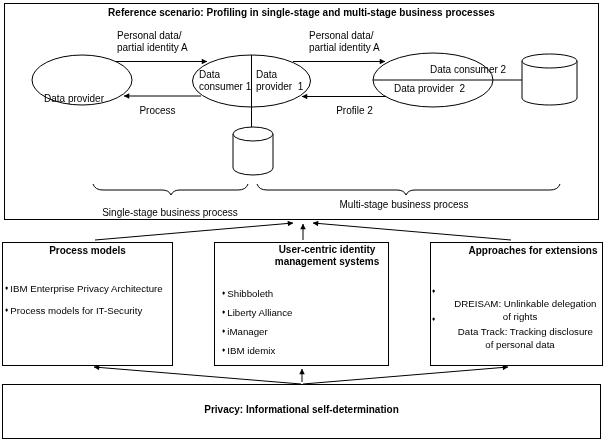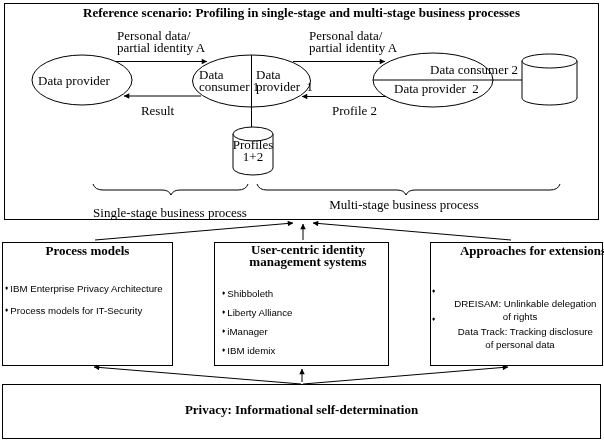--- a/index.html
+++ b/index.html
@@ -3,21 +3,21 @@
 <meta charset="utf-8">
 <style>
   html,body{margin:0;padding:0;background:#fff;}
   #stage{
     position:relative;width:604px;height:442px;background:#fff;
     font-family:"Liberation Sans","DejaVu Sans",sans-serif;color:#000;
     overflow:hidden;
   }
   #shapes{position:absolute;left:0;top:0;z-index:1;}
   .box{position:absolute;border:1px solid #000;background:#fff;box-sizing:border-box;z-index:0;}
-  .txt{position:absolute;z-index:2;font-size:13px;line-height:12px;font-family:Liberation Serif, serif;}
+  .txt{position:absolute;z-index:2;font-size:10px;line-height:12px;}
   .pre{white-space:pre-wrap;}
   .ctr{text-align:center;}
   .bold{font-weight:bold;}
   .item{position:absolute;z-index:2;font-size:9.7px;line-height:13px;white-space:nowrap;}
   .item .blt{font-size:6.5px;vertical-align:1.5px;margin-right:2px;}
   .item2{position:absolute;z-index:2;font-size:9.7px;line-height:13px;white-space:pre-wrap;text-align:center;}
   .item2 .blt{position:absolute;left:-8px;top:0;font-size:6.5px;}
 </style>
 </head>
 <body>
@@ -70,46 +70,44 @@
     </g>
   </svg>
 
   <div class="txt ctr bold" style="left:4px;top:7px;width:595px;">Reference scenario: Profiling in single-stage and multi-stage business processes</div>
 
   <div class="txt pre" style="left:117px;top:30px;">Personal data/
 partial identity A</div>
   <div class="txt pre" style="left:309px;top:30px;">Personal data/
 partial identity A</div>
 
-  <div class="txt ctr" style="left:32px;top:75px;width:84px;">Data provider</div>
+  <div class="txt ctr" style="left:32px;top:93px;width:84px;">Data provider</div>
   <div class="txt pre" style="left:199px;top:69px;">Data
 consumer 1</div>
   <div class="txt pre" style="left:256px;top:69px;">Data
 provider  1</div>
   <div class="txt pre" style="left:394px;top:64px;padding-left:36px;">Data consumer 2</div>
   <div class="txt pre" style="left:394px;top:83px;">Data provider  2</div>
 
-  <div class="txt pre ctr" style="left:223px;top:139px;width:60px;">Profiles
-1+2</div>
 
-  <div class="txt ctr" style="left:130px;top:105px;width:55px;">Result</div>
+  <div class="txt ctr" style="left:130px;top:105px;width:55px;">Process</div>
   <div class="txt ctr" style="left:327px;top:105px;width:55px;">Profile 2</div>
 
   <div class="txt ctr" style="left:90px;top:199px;width:160px;margin-top:8px;">Single-stage business process</div>
   <div class="txt ctr bold" style="left:2px;top:245px;width:171px;">Process models</div>
 
   <div class="txt ctr" style="left:324px;top:199px;width:160px;">Multi-stage business process</div>
   <div class="item" style="left:5px;top:281px;">
     <span class="blt">♦</span><span>IBM Enterprise Privacy Architecture</span>
   </div>
   <div class="item" style="left:5px;top:303px;">
     <span class="blt">♦</span><span>Process models for IT-Security</span>
   </div>
 
-  <div class="txt pre ctr bold" style="left:203px;top:244px;width:210px;">User-centric identity
+  <div class="txt pre ctr bold" style="left:214px;top:244px;width:210px;padding-left:8px;">User-centric identity
 management systems</div>
   <div class="item" style="left:222px;top:286px;">
     <span class="blt">♦</span><span>Shibboleth</span>
   </div>
   <div class="item" style="left:222px;top:305px;">
     <span class="blt">♦</span><span>Liberty Alliance</span>
   </div>
   <div class="item" style="left:222px;top:324px;">
     <span class="blt">♦</span><span>iManager</span>
   </div>

